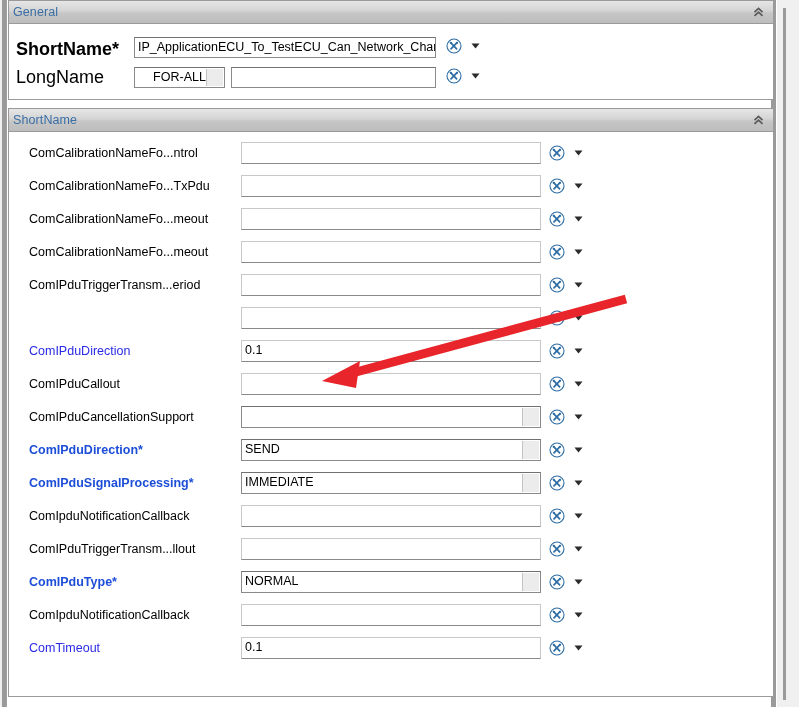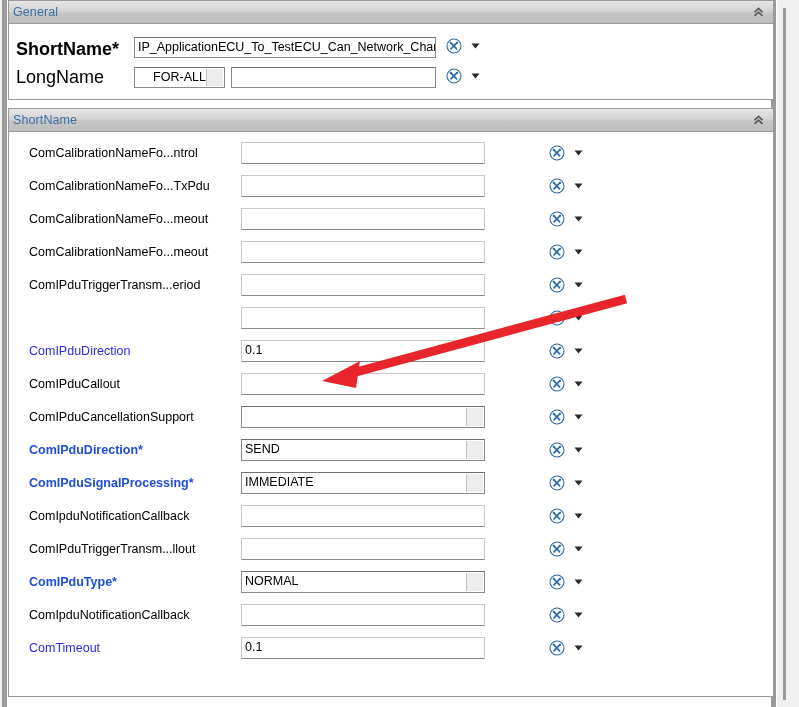--- a/index.html
+++ b/index.html
@@ -183,21 +183,21 @@
     white-space: nowrap;
     color: #000000;
   }
   .attr-label.blue  { color: #2a2ae6; }
   .attr-label.boldblue { color: #1d4ed8; font-weight: bold; }
 
   .attr-field {
     position: absolute;
     left: 232px;
     top: 4px;
-    width: 244px;
+    width: 300px;
     height: 22px;
   }
   .attr-tools {
     position: absolute;
     left: 540px;
     top: 7px;
   }
 
   
   #annotation-arrow {

